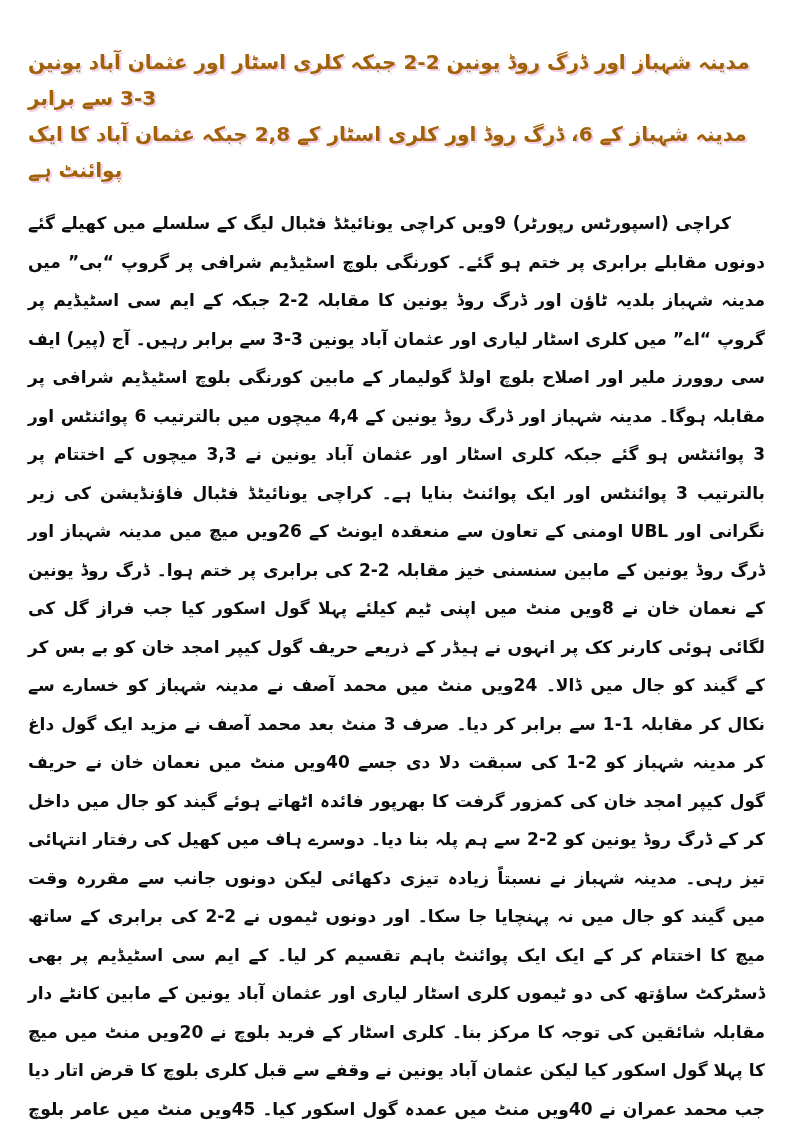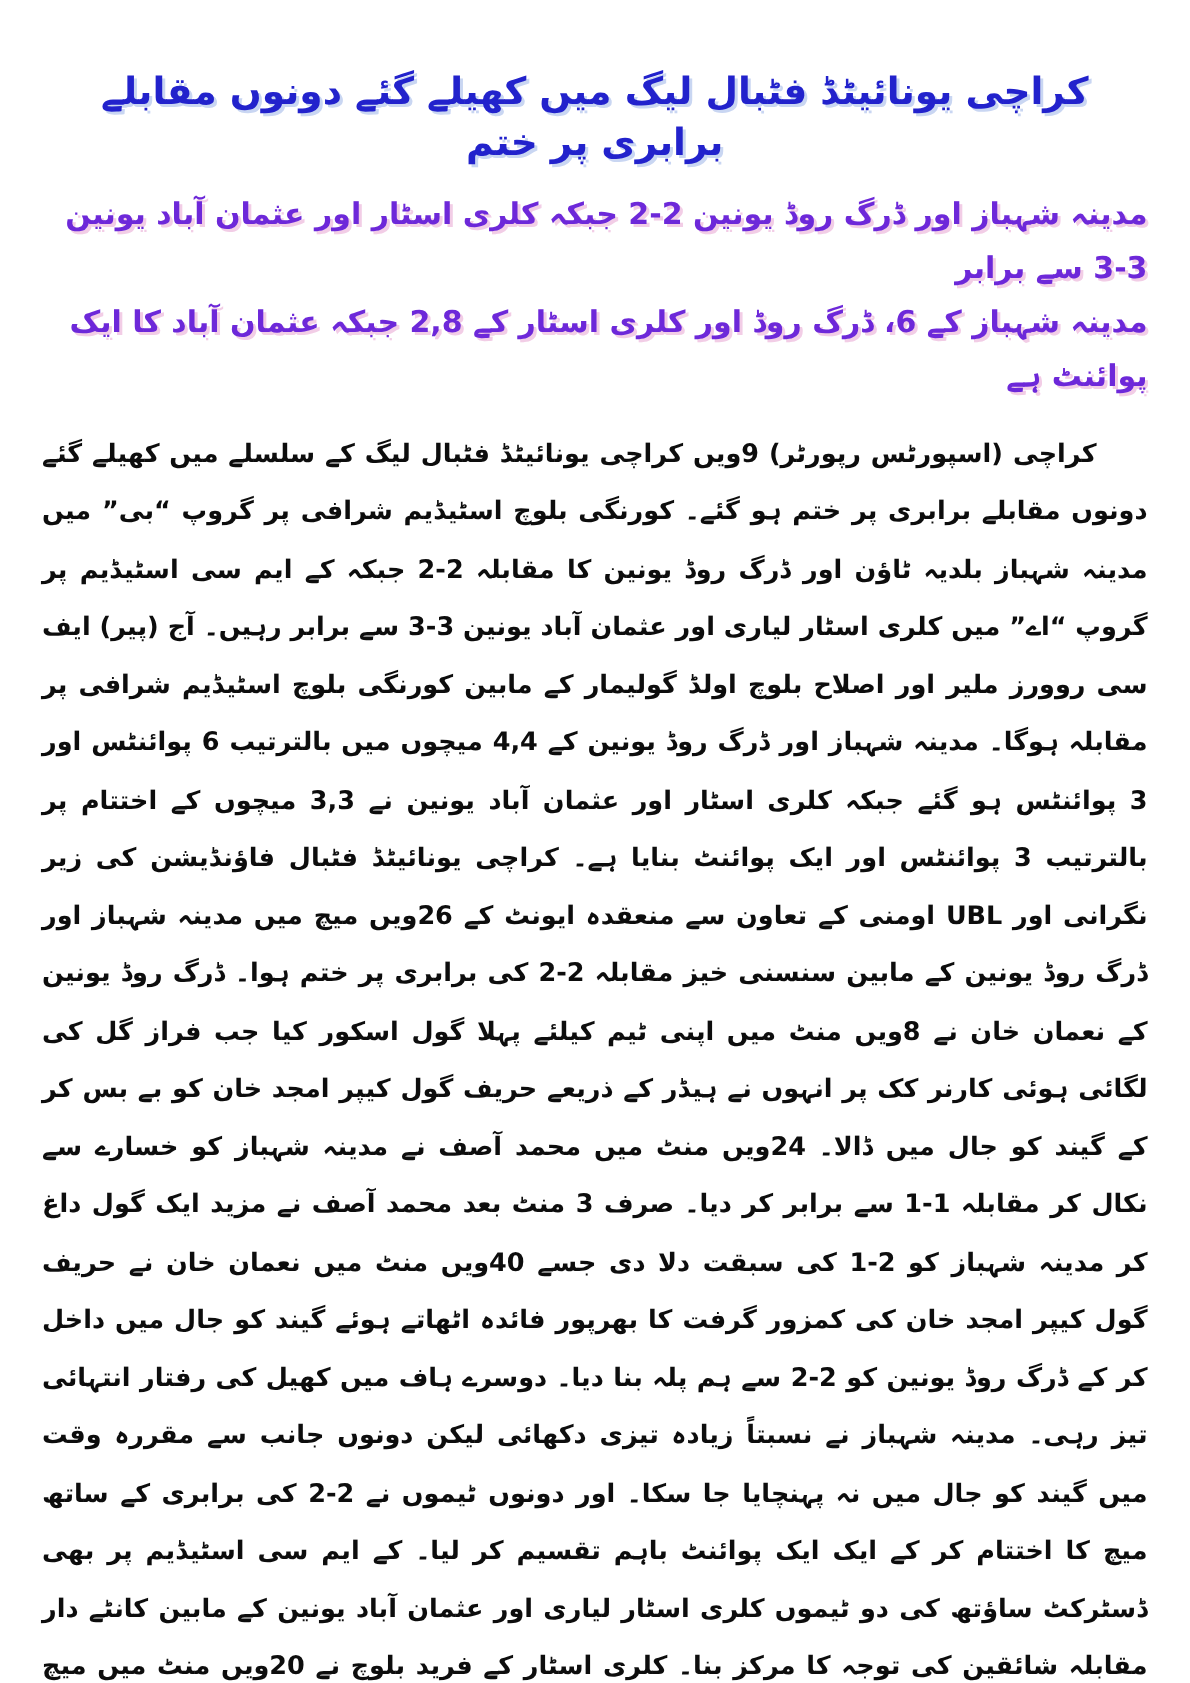--- a/index.html
+++ b/index.html
@@ -21,43 +21,42 @@
     margin: 0 0 12px 0;
     text-align: center;
     color: #2222cc;
     font-size: 25px;
     font-weight: bold;
     line-height: 1.35;
     text-shadow: 2px 2px 0 #c9d6f2;
   }
   .subheadline {
     margin: 0;
-    text-align: right;
-    color: #6d28d9;
+    text-align: left;
+    color: #a16207;
     font-size: 20px;
     font-weight: bold;
     line-height: 1.8;
     text-shadow: 2px 2px 0 #f2cde6;
   }
   .article {
     margin-top: 16px;
     color: #0d0d0d;
     font-size: 17px;
     line-height: 38.5px;
     text-align: justify;
     text-indent: 34px;
     font-weight: 600;
   }
 </style>
 </head>
 <body>
 
 <div class="page">
 
-  <h1 class="headline">کراچی یونائیٹڈ فٹبال لیگ میں کھیلے گئے دونوں مقابلے برابری پر ختم</h1>
 
   <p class="subheadline">مدینہ شہباز اور ڈرگ روڈ یونین 2-2 جبکہ کلری اسٹار اور عثمان آباد یونین 3-3 سے برابر</p>
 
   <p class="subheadline">مدینہ شہباز کے 6، ڈرگ روڈ اور کلری اسٹار کے 2,8 جبکہ عثمان آباد کا ایک پوائنٹ ہے</p>
 
   <p class="article">کراچی (اسپورٹس رپورٹر) 9ویں کراچی یونائیٹڈ فٹبال لیگ کے سلسلے میں کھیلے گئے دونوں مقابلے برابری پر ختم ہو گئے۔ کورنگی بلوچ اسٹیڈیم شرافی پر گروپ “بی” میں مدینہ شہباز بلدیہ ٹاؤن اور ڈرگ روڈ یونین کا مقابلہ 2-2 جبکہ کے ایم سی اسٹیڈیم پر گروپ “اے” میں کلری اسٹار لیاری اور عثمان آباد یونین 3-3 سے برابر رہیں۔ آج (پیر) ایف سی روورز ملیر اور اصلاح بلوچ اولڈ گولیمار کے مابین کورنگی بلوچ اسٹیڈیم شرافی پر مقابلہ ہوگا۔ مدینہ شہباز اور ڈرگ روڈ یونین کے 4,4 میچوں میں بالترتیب 6 پوائنٹس اور 3 پوائنٹس ہو گئے جبکہ کلری اسٹار اور عثمان آباد یونین نے 3,3 میچوں کے اختتام پر بالترتیب 3 پوائنٹس اور ایک پوائنٹ بنایا ہے۔ کراچی یونائیٹڈ فٹبال فاؤنڈیشن کی زیر نگرانی اور UBL اومنی کے تعاون سے منعقدہ ایونٹ کے 26ویں میچ میں مدینہ شہباز اور ڈرگ روڈ یونین کے مابین سنسنی خیز مقابلہ 2-2 کی برابری پر ختم ہوا۔ ڈرگ روڈ یونین کے نعمان خان نے 8ویں منٹ میں اپنی ٹیم کیلئے پہلا گول اسکور کیا جب فراز گل کی لگائی ہوئی کارنر کک پر انہوں نے ہیڈر کے ذریعے حریف گول کیپر امجد خان کو بے بس کر کے گیند کو جال میں ڈالا۔ 24ویں منٹ میں محمد آصف نے مدینہ شہباز کو خسارے سے نکال کر مقابلہ 1-1 سے برابر کر دیا۔ صرف 3 منٹ بعد محمد آصف نے مزید ایک گول داغ کر مدینہ شہباز کو 2-1 کی سبقت دلا دی جسے 40ویں منٹ میں نعمان خان نے حریف گول کیپر امجد خان کی کمزور گرفت کا بھرپور فائدہ اٹھاتے ہوئے گیند کو جال میں داخل کر کے ڈرگ روڈ یونین کو 2-2 سے ہم پلہ بنا دیا۔ دوسرے ہاف میں کھیل کی رفتار انتہائی تیز رہی۔ مدینہ شہباز نے نسبتاً زیادہ تیزی دکھائی لیکن دونوں جانب سے مقررہ وقت میں گیند کو جال میں نہ پہنچایا جا سکا۔ اور دونوں ٹیموں نے 2-2 کی برابری کے ساتھ میچ کا اختتام کر کے ایک ایک پوائنٹ باہم تقسیم کر لیا۔ کے ایم سی اسٹیڈیم پر بھی ڈسٹرکٹ ساؤتھ کی دو ٹیموں کلری اسٹار لیاری اور عثمان آباد یونین کے مابین کانٹے دار مقابلہ شائقین کی توجہ کا مرکز بنا۔ کلری اسٹار کے فرید بلوچ نے 20ویں منٹ میں میچ کا پہلا گول اسکور کیا لیکن عثمان آباد یونین نے وقفے سے قبل کلری بلوچ کا قرض اتار دیا جب محمد عمران نے 40ویں منٹ میں عمدہ گول اسکور کیا۔ 45ویں منٹ میں عامر بلوچ نے ایک بار پھر کلری اسٹار کو 1-2 سے آگے کر دیا۔ وقفہ پر عثمان آباد یونین 2-1 کے خسارے میں تھی۔ لیکن وقفہ کے فوری بعد عثمان آباد یونین کے ماجد بلوچ نے 46ویں منٹ میں گیند کو جال کے سپرد کر کے اپنی ٹیم کو خسارے سے نکال لیا۔ 53ویں منٹ میں عامر بلوچ نے انفرادی دوسرا گول کر کے ایک بار پھر کلری اسٹار کو 2-3 کی سبقت دلائی لیکن 77ویں منٹ میں برق رفتار اسٹرائیکر محمد سہیل نے عثمان آباد یونین کیلئے تیسرا گول بنا کر مقابلہ 3-3 سے برابر کر دیا۔ فائنل وسل پر دونوں ٹیموں 3-3 کی برابری کے ساتھ میدان سے باہر آئیں۔ میچ کے اختتام پر کلری اسٹار کے سیکریٹری اللہ بخش نے عثمان آباد یونین پر ایک کھلاڑی کو خلاف ضابطہ کھلانے پر تحریری احتجاج میچ کمشنر عبدالقیوم کے پاس جمع کرایا۔ ریفری اقرار حسین، حفیظ احمد، شوکت علی، غلام علی، امام بخش اور انور علی جبکہ میچ کمشنر عبدالقیوم اور</p>
 
 </div>
 
 </body></html>

